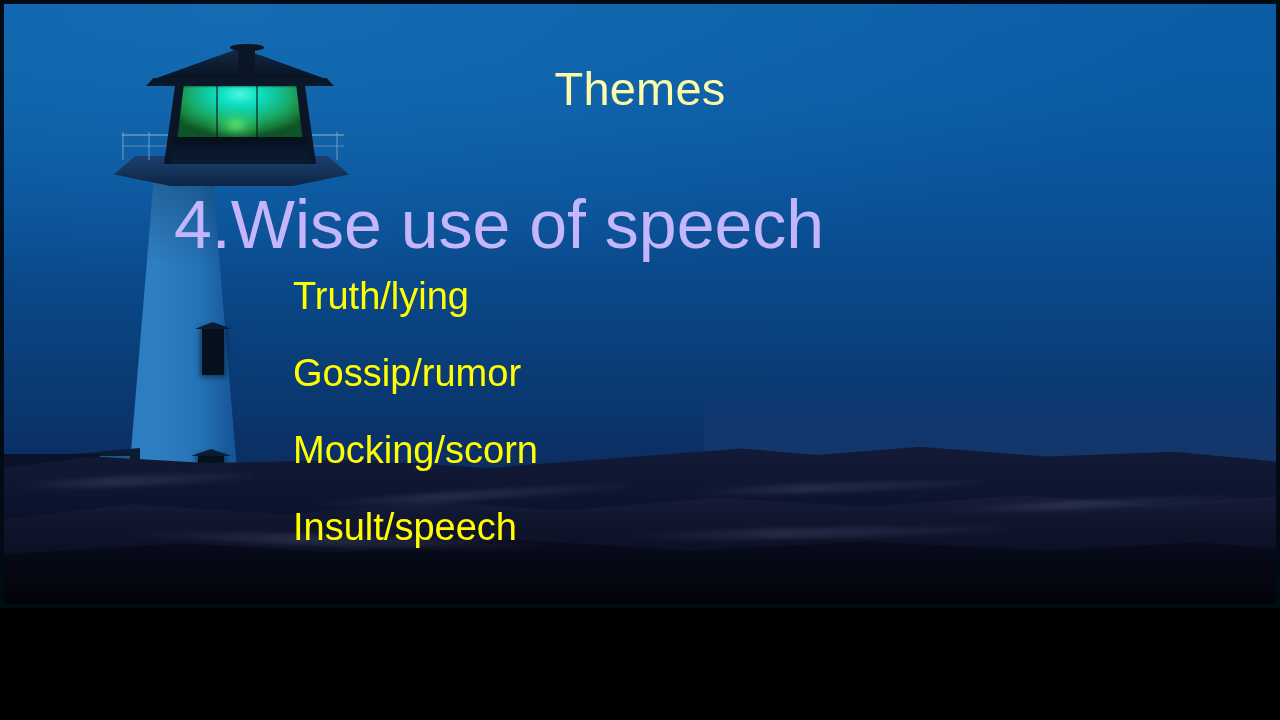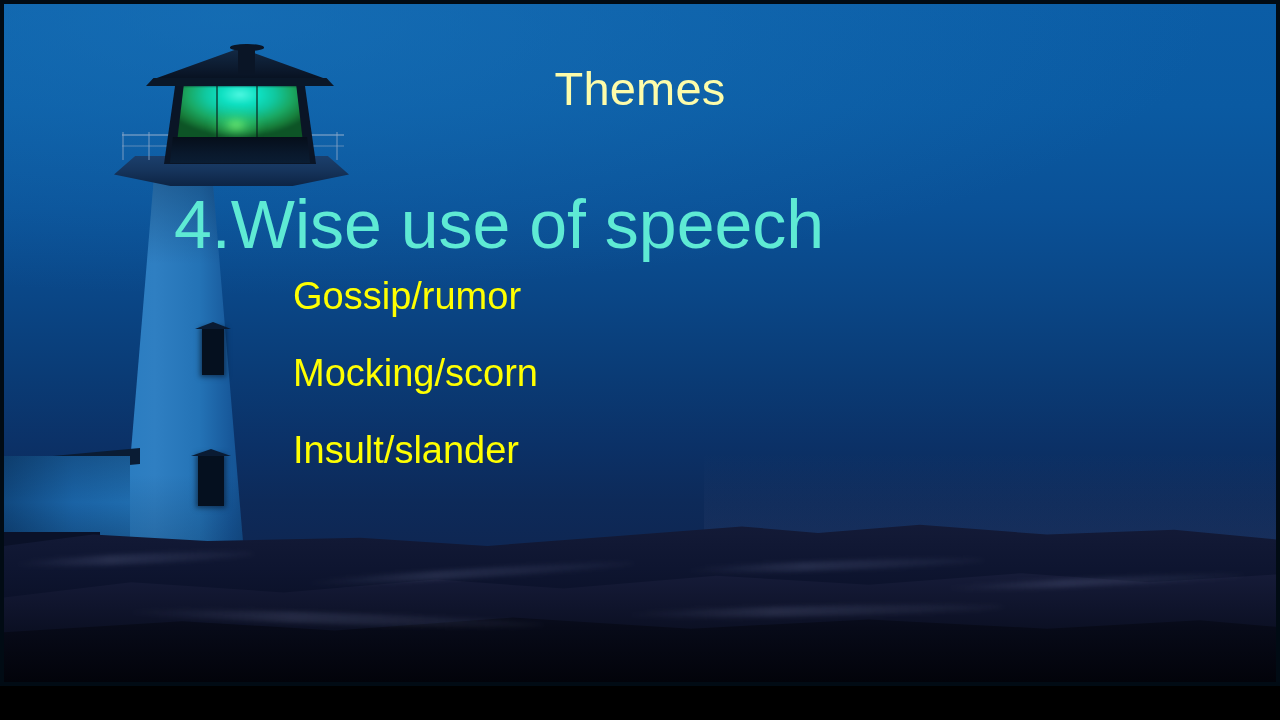--- a/index.html
+++ b/index.html
@@ -11,21 +11,21 @@
   body {
     width: 1280px;
     height: 720px;
     overflow: hidden;
     font-family: "Liberation Sans", sans-serif;
   }
 
   #slide {
     position: relative;
     width: 1280px;
-    height: 686px;
+    height: 608px;
     overflow: hidden;
     box-sizing: border-box;
     border: 4px solid #010b14;
     background: #0a5aa0;
   }
 
   
   .photo {
     position: absolute;
     inset: 0;
@@ -276,21 +276,21 @@
     color: #fdfcaa;
     font-size: 47px;
     line-height: 1.05;
     letter-spacing: 0.2px;
     white-space: nowrap;
   }
 
   .main-heading {
     position: absolute;
     left: 170px; top: 185px;
-    color: #5eead4;
+    color: #c4b5fd;
     font-size: 68px;
     line-height: 1.05;
     white-space: nowrap;
   }
 
   .bullet-list {
     position: absolute;
     left: 289px; top: 273px;
     margin: 0; padding: 0;
     list-style: none;
@@ -373,18 +373,19 @@
       <div class="sheen s5"></div>
       <div class="sheen s6"></div>
     </div>
   </div>
 
   <div class="slide-title">Themes</div>
 
   <div class="main-heading">4.Wise use of speech</div>
 
   <ul class="bullet-list">
+    <li>Truth/lying</li>
     <li>Gossip/rumor</li>
     <li>Mocking/scorn</li>
-    <li>Insult/slander</li>
+    <li>Insult/speech</li>
   </ul>
 
 </div>
 
 </body></html>

